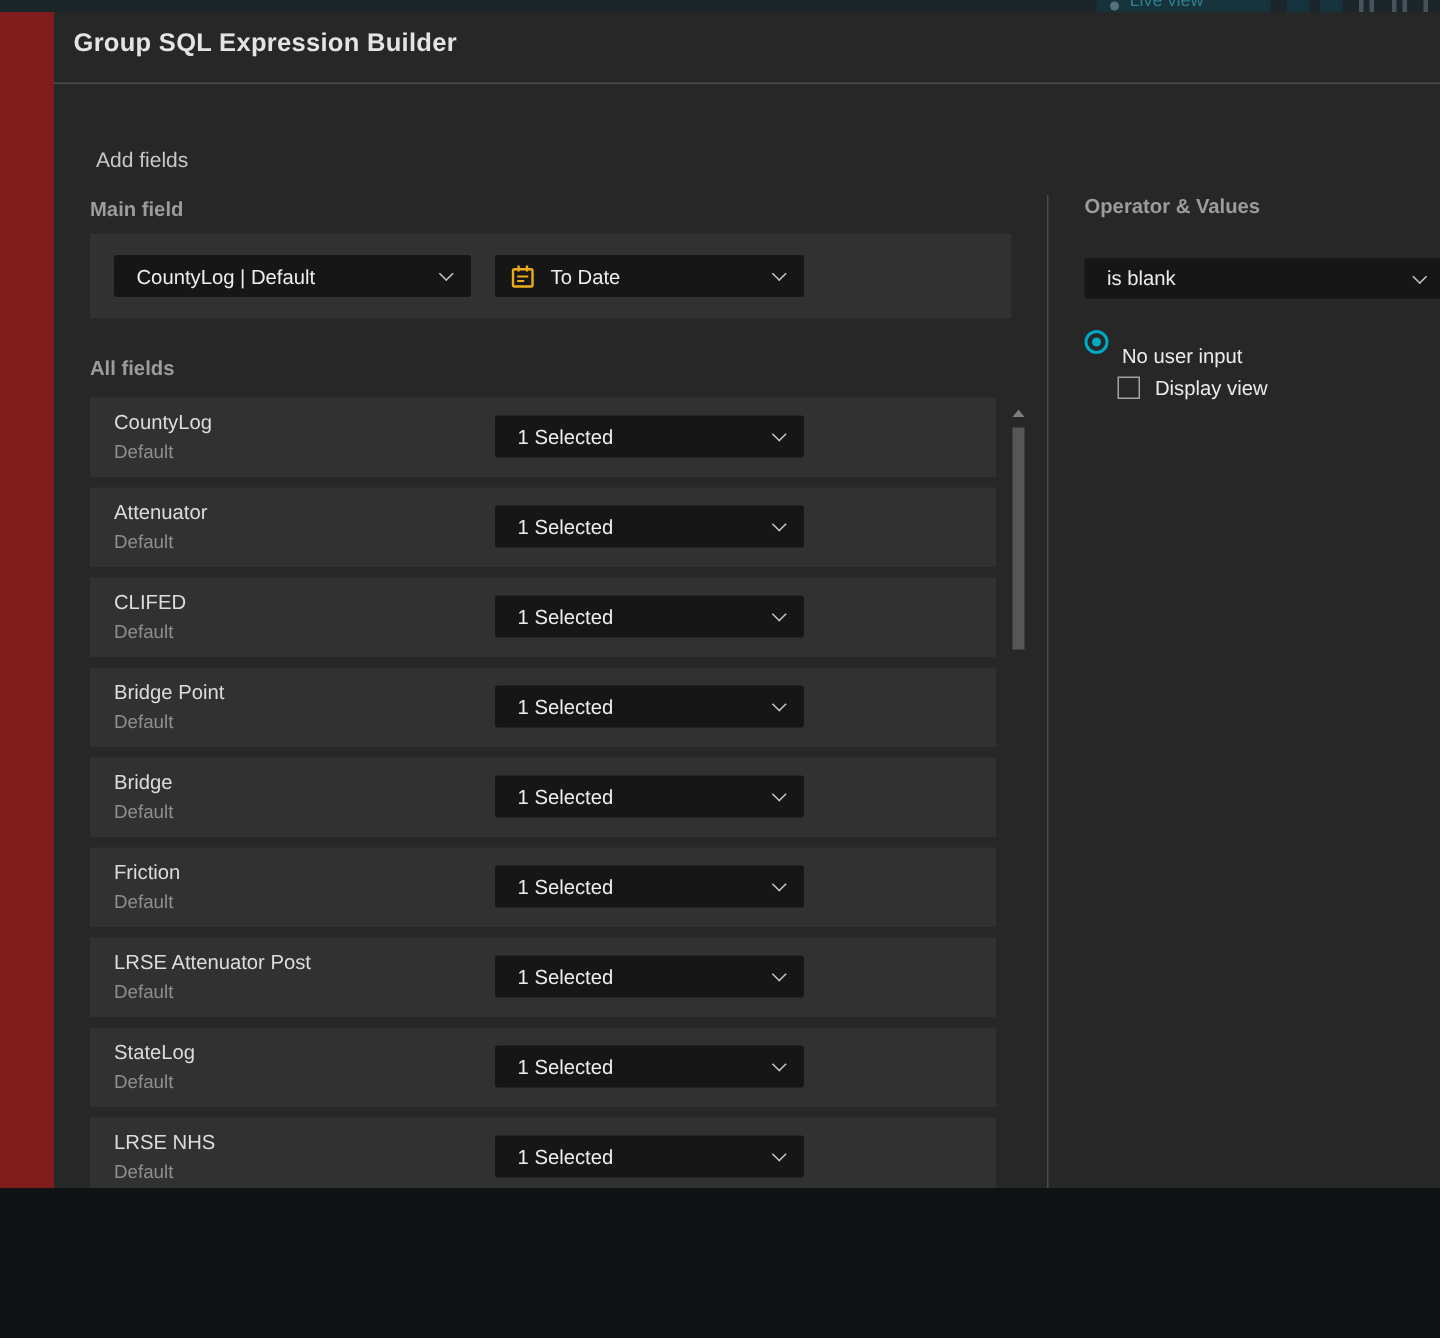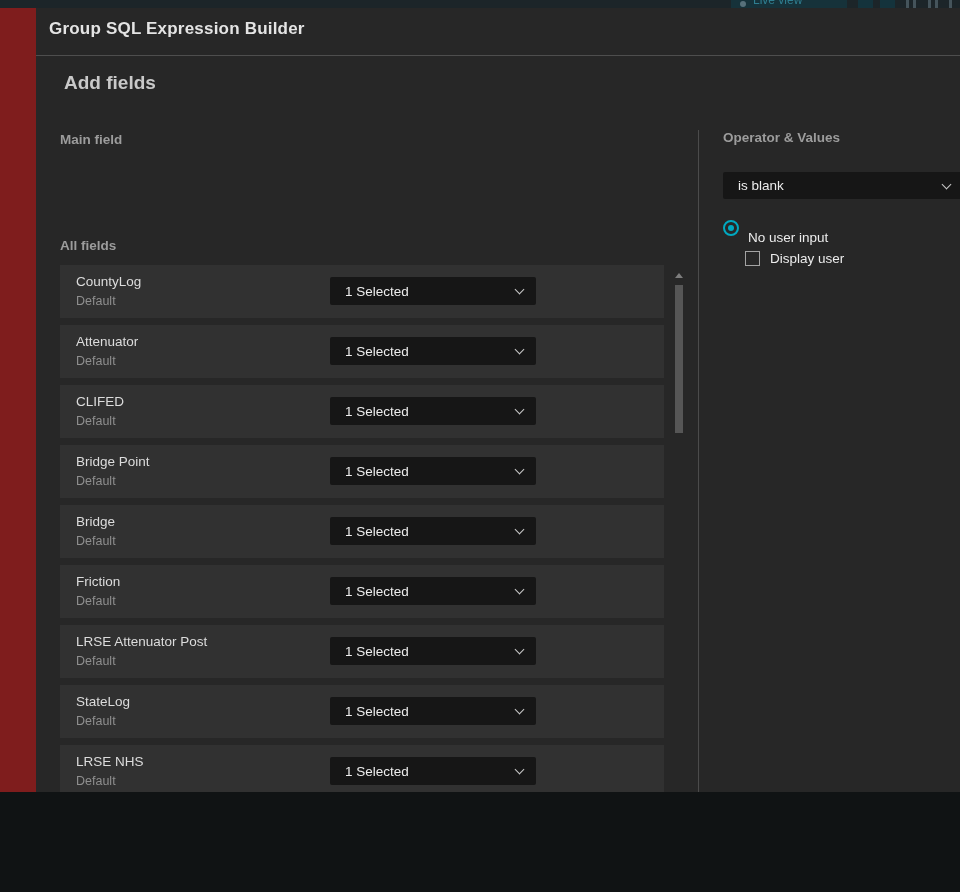--- a/index.html
+++ b/index.html
@@ -21,21 +21,21 @@
   .sliver-blue { position:absolute; left:0; width:5px; background:#2a5f93; }
   .sliver-mark { position:absolute; left:0; width:5px; height:7px; background:#8a7a36; }
 
   
   .dialog { position:absolute; left:0; top:8px; width:955px; height:884px; background:#272727;margin-left:36px; }
   .dlg-title { position:absolute; left:13px; top:11px; font-size:17px; font-weight:600; color:#e4e4e4; letter-spacing:.2px; }
   .close-btn { position:absolute; left:918px; top:11px; width:28px; height:28px; cursor:pointer; }
   .close-btn svg { position:absolute; left:5px; top:5px; }
   .titlebar-divider { position:absolute; left:0; top:47px; width:955px; height:1px; background:#4e4e4e; }
 
-  .section-title { position:absolute; left:28px; top:64px; font-size:19px; font-weight:700; color:#c9c9c9; }
+  .section-title { position:absolute; left:28px; top:90px; font-size:14px; font-weight:400; color:#c9c9c9; }
   .panel-label { position:absolute; font-size:13.5px; font-weight:700; color:#9c9c9c; }
 
   
   .main-row { position:absolute; left:24px; top:148px; width:614px; height:56px; background:#313131; }
   .dd { position:absolute; background:#161616; border-radius:2px; display:flex; align-items:center;
         color:#ededed; font-size:13.5px; cursor:pointer; }
   .dd .dd-label { padding-left:15px; white-space:nowrap; }
   .chev { position:absolute; right:13px; top:50%; width:7px; height:7px;
           border-right:1.6px solid #c9c9c9; border-bottom:1.6px solid #c9c9c9;
           transform:translateY(-72%) rotate(45deg); }
@@ -113,20 +113,39 @@
         </svg>
       </span>
     </div>
 
     <div class="titlebar-divider"></div>
 
     <div class="section-title">Add fields</div>
 
     <div class="panel-label" style="left:24px; top:124px;">Main field</div>
 
+    <div class="main-row">
+      <div class="dd main-field-select">
+        <span class="dd-label">CountyLog | Default</span>
+        <span class="chev"></span>
+      </div>
+      <div class="dd main-type-select">
+        <span class="cal-icon">
+          <svg width="19" height="19" viewBox="0 0 19 19" fill="none">
+            <rect x="3" y="4.5" width="13" height="11.5" rx="1" stroke="#eeab1a" stroke-width="1.6"></rect>
+            <line x1="6.7" y1="2" x2="6.7" y2="6" stroke="#eeab1a" stroke-width="1.6"></line>
+            <line x1="12.3" y1="2" x2="12.3" y2="6" stroke="#eeab1a" stroke-width="1.6"></line>
+            <line x1="5.8" y1="9.3" x2="13.2" y2="9.3" stroke="#eeab1a" stroke-width="1.4"></line>
+            <line x1="5.8" y1="12.3" x2="10.5" y2="12.3" stroke="#eeab1a" stroke-width="1.4"></line>
+          </svg>
+        </span>
+        <span class="dd-label" style="padding-left:8px">To Date</span>
+        <span class="chev"></span>
+      </div>
+    </div>
 
     <div class="panel-label" style="left:24px; top:230px;">All fields</div>
 
     <div class="field-list" id="field-list">
       <div class="field-row">
         <div class="fr-name">CountyLog</div>
         <div class="fr-sub">Default</div>
         <div class="dd row-dd">
           <span class="dd-label">1 Selected</span>
           <span class="chev"></span>
@@ -218,19 +237,19 @@
 
     <div class="dd operator-select">
       <span class="dd-label">is blank</span>
       <span class="chev"></span>
     </div>
 
     <div class="radio"></div>
     <div class="radio-label">No user input</div>
 
     <div class="checkbox"></div>
-    <div class="checkbox-label">Display user</div>
+    <div class="checkbox-label">Display view</div>
 
     <div class="btn btn-ok">OK</div>
     <div class="btn btn-cancel">Cancel</div>
 
   </div>
 </div>
 
 </body></html>

